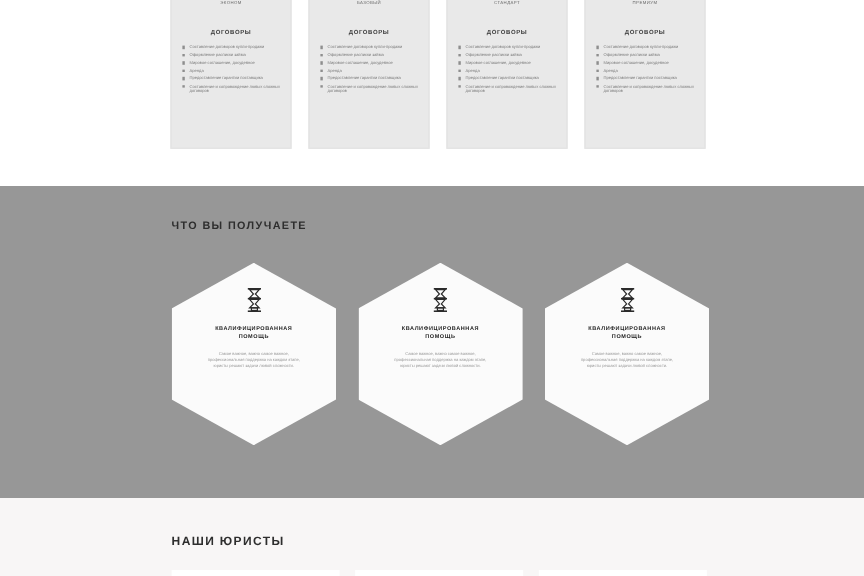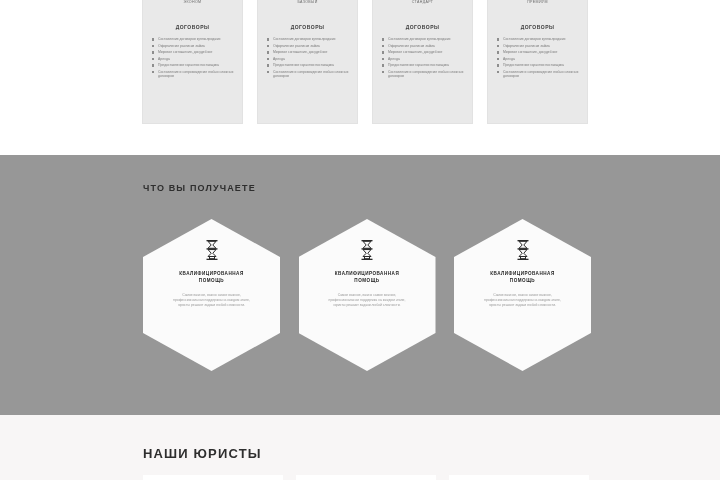--- a/index.html
+++ b/index.html
@@ -180,21 +180,21 @@
     top: 415px;
     width: 720px;
     height: 65px;
     background: #f8f6f6;
   }
 
   .lawyers-title {
     position: absolute;
     left: 143px;
     top: 446px;
-    font-size: 13px;
+    font-size: 10px;
     font-weight: bold;
     letter-spacing: 1.15px;
     color: #2e2e2e;
     text-transform: uppercase;
     white-space: nowrap;
   }
 
   .lawyers-row {
     position: absolute;
     left: 143px;

